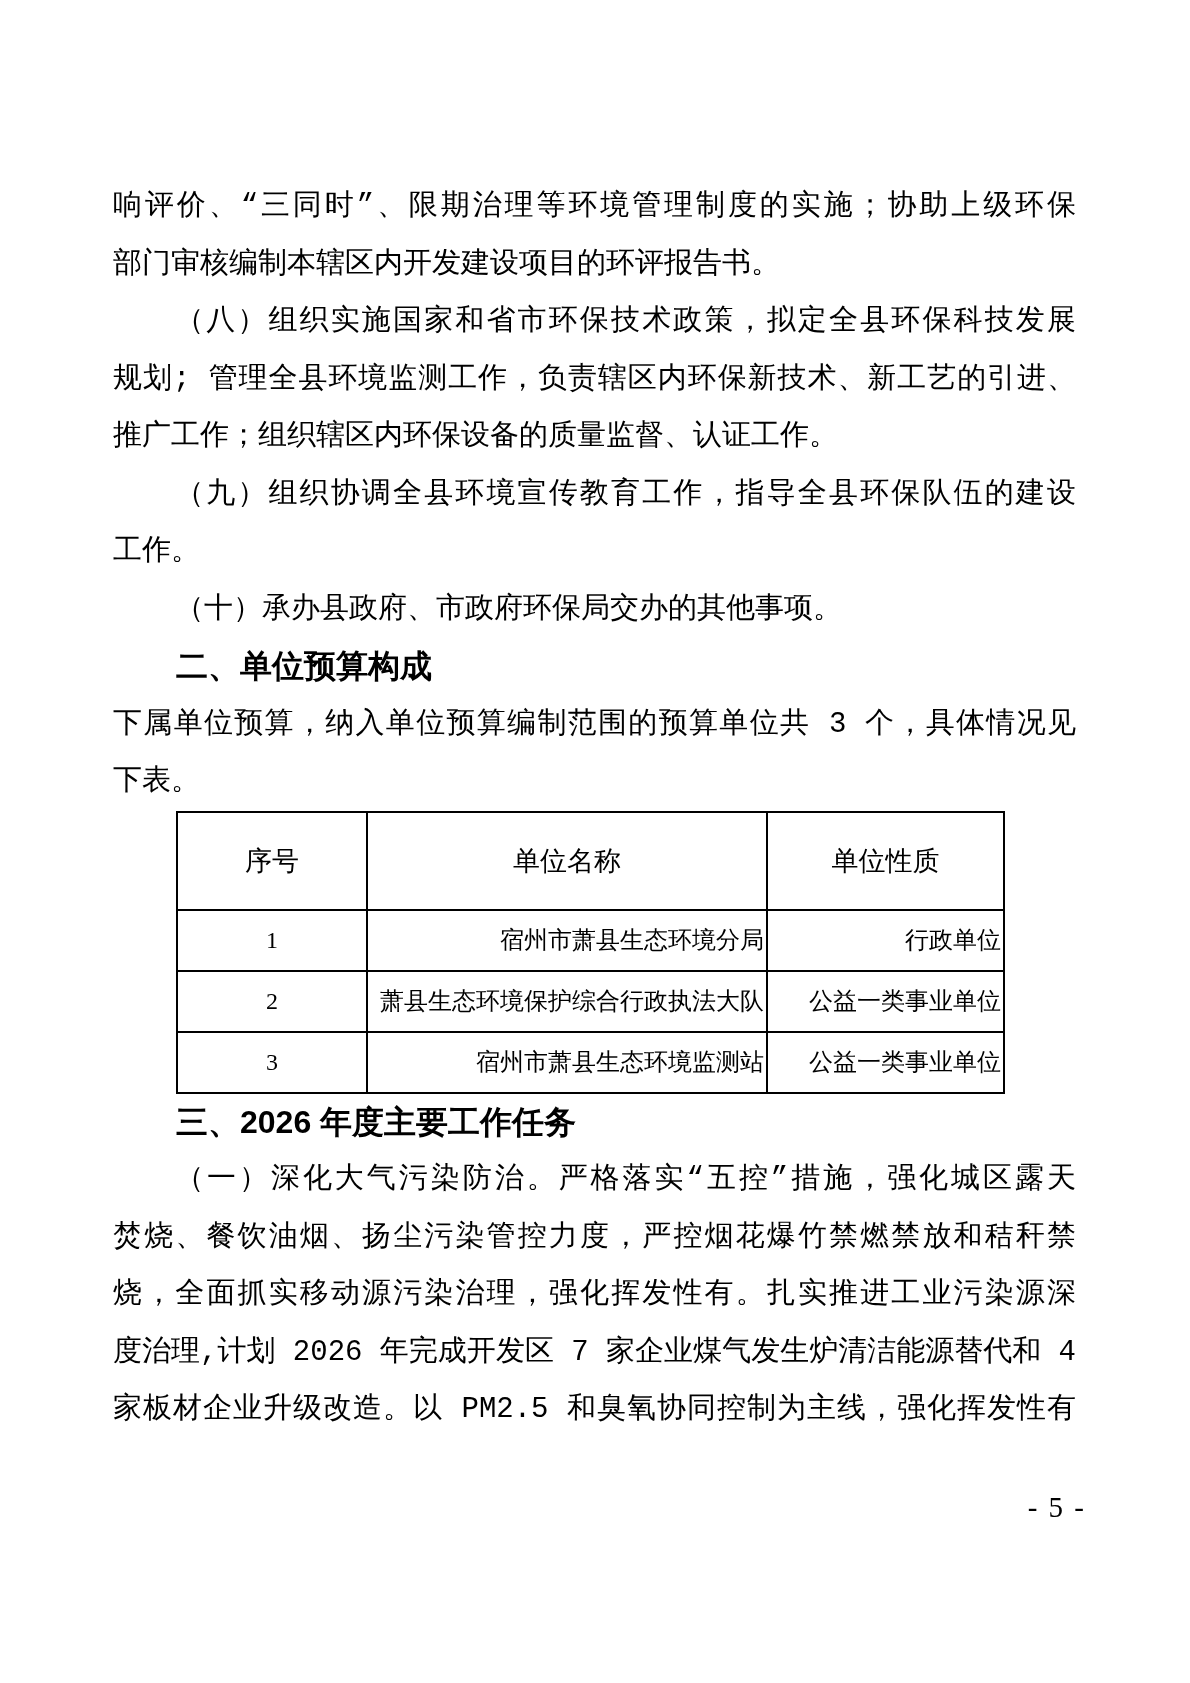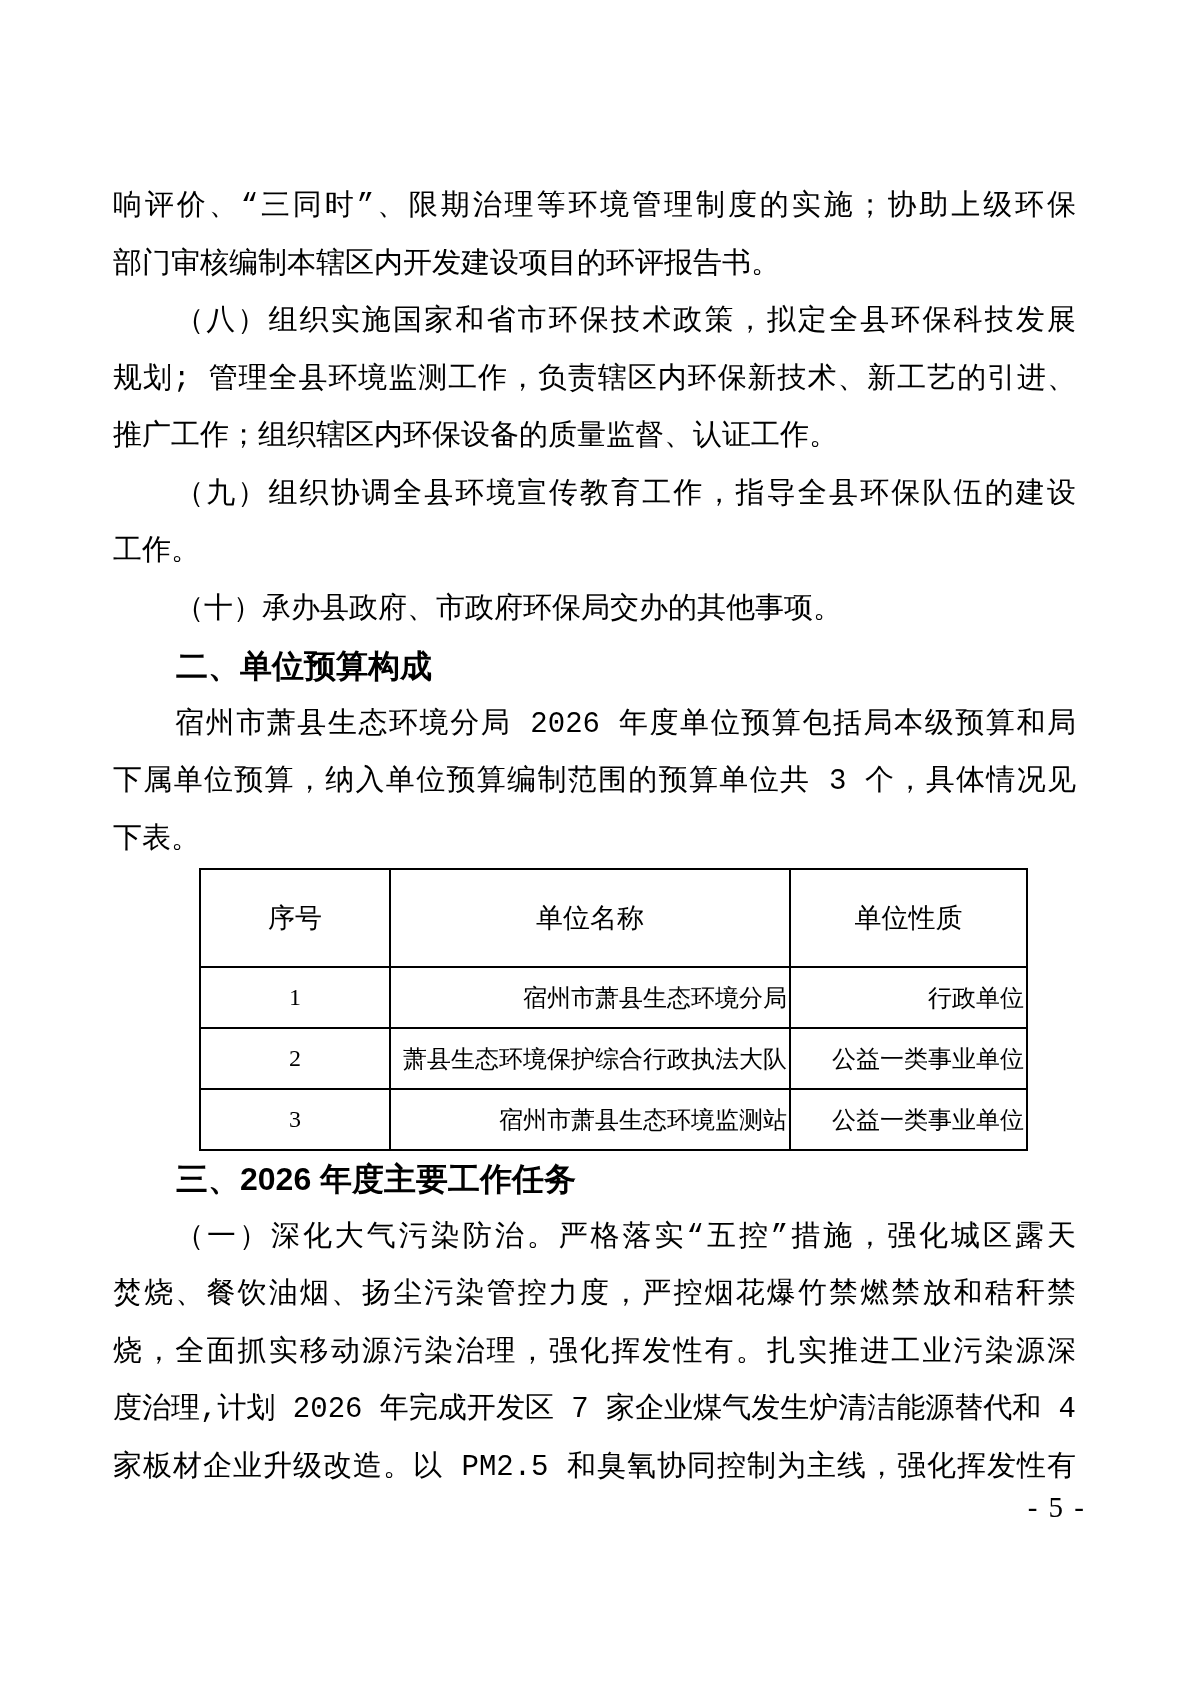--- a/index.html
+++ b/index.html
@@ -36,21 +36,21 @@
     font-weight: 700;
     font-size: 32px;
     height: 57.5px;
     line-height: 57.5px;
     padding-left: 63px;
     overflow: hidden;
   }
   table.units {
     border-collapse: collapse;
     table-layout: fixed;
-    margin-left: 86px;
+    margin-left: 63px;
     width: 827px;
     font-family: "Liberation Serif", "DejaVu Serif", serif;
     border-radius: 23px;
   }
   table.units col.w1 { width: 190px; }
   table.units col.w2 { width: 400px; }
   table.units col.w3 { width: 237px; }
   table.units th, table.units td {
     border: 2px solid #000000;
     font-weight: normal;
@@ -94,21 +94,20 @@
     <div class="ln">部门审核编制本辖区内开发建设项目的环评报告书。</div>
     <div class="ln ind j">（八）组织实施国家和省市环保技术政策，拟定全县环保科技发展</div>
     <div class="ln j">规划; 管理全县环境监测工作，负责辖区内环保新技术、新工艺的引进、</div>
     <div class="ln">推广工作；组织辖区内环保设备的质量监督、认证工作。</div>
     <div class="ln ind j">（九）组织协调全县环境宣传教育工作，指导全县环保队伍的建设</div>
     <div class="ln">工作。</div>
     <div class="ln ind">（十）承办县政府、市政府环保局交办的其他事项。</div>
 
     <div class="hd">二、单位预算构成</div>
 
-    <div class="ln ind j">宿州市萧县生态环境分局 2026 年度单位预算包括局本级预算和局</div>
     <div class="ln j">下属单位预算，纳入单位预算编制范围的预算单位共 3 个，具体情况见</div>
     <div class="ln">下表。</div>
 
     <table class="units">
       <colgroup>
           <col class="w1">
           <col class="w2">
           <col class="w3">
         </colgroup>
       <thead>

